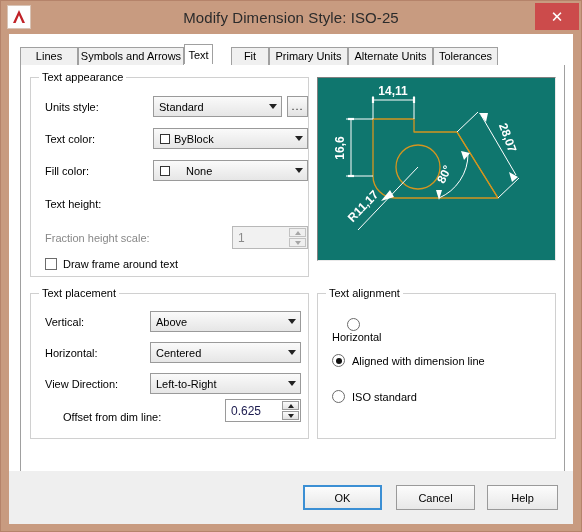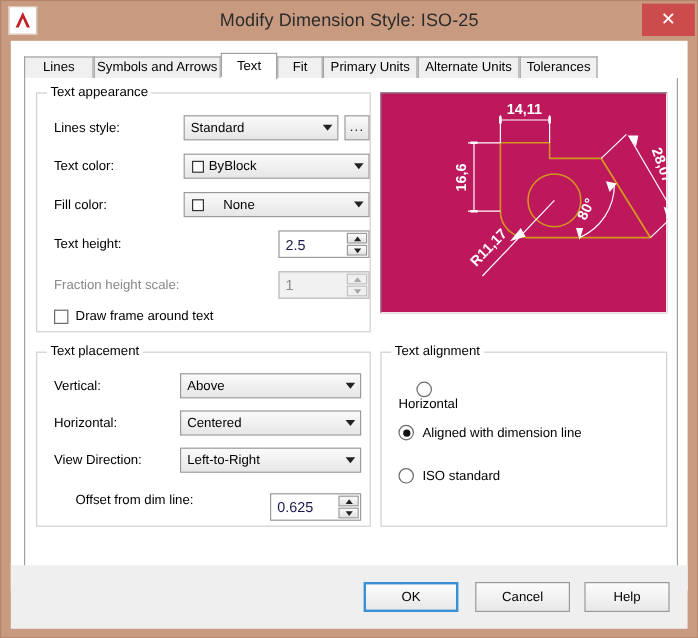--- a/index.html
+++ b/index.html
@@ -199,25 +199,24 @@
     margin-right:7px; flex:0 0 auto;
     display:flex; align-items:center; justify-content:center;
   }
   .rad.on::after {
     content:""; width:6px; height:6px; border-radius:50%; background:#111;
   }
 
   
   #preview {
     position:absolute; left:305px; top:70px; width:249px; height:176px;
-    background:#be185d;
+    background:#0f766e;
     border:1px solid #808080;
     border-right-color:#e9e9e9;
     border-bottom-color:#e9e9e9;
-    padding-left:44px;
   }
   #preview svg { display:block; }
 
   
   .btn {
     position:absolute;
     height:25px;
     background:linear-gradient(#fcfcfc,#e8e8e8);
     border:1px solid #9a9a9a;
     font-size:11px;
@@ -243,34 +242,34 @@
     </div>
     <div id="title-text">Modify Dimension Style: ISO-25</div>
     <div id="close-btn">✕</div>
   </div>
 
   <div id="client">
 
     <div id="tabstrip">
       <div class="tab" style="left:0px;width:58px;">Lines</div>
       <div class="tab" style="left:58px;width:106px;">Symbols and Arrows</div>
-      <div class="tab active" style="left:164px;width:47px;">Text</div>
+      <div class="tab active" style="left:164px;width:29px;">Text</div>
       <div class="tab" style="left:211px;width:38px;">Fit</div>
       <div class="tab" style="left:249px;width:79px;">Primary Units</div>
       <div class="tab" style="left:328px;width:85px;">Alternate Units</div>
       <div class="tab" style="left:413px;width:65px;">Tolerances</div>
     </div>
     <div id="tab-white-cover" style="left:175px;width:45px;"></div>
 
     <div id="content">
 
       <div class="group" style="left:9px;top:12px;width:279px;height:200px;">
         <span class="group-title">Text appearance</span>
 
-        <span class="lbl" style="left:14px;top:23px;">Lines style:</span>
+        <span class="lbl" style="left:14px;top:23px;">Units style:</span>
         <div class="combo" style="left:122px;top:18px;width:129px;">
           <span class="ctext">Standard</span>
           <span class="arrow">
               <i class="chev"></i>
             </span>
         </div>
         <div class="dots-btn" style="left:256px;top:18px;">...</div>
 
         <span class="lbl" style="left:14px;top:55px;">Text color:</span>
         <div class="combo" style="left:122px;top:50px;width:155px;">
@@ -284,31 +283,20 @@
         <span class="lbl" style="left:14px;top:87px;">Fill color:</span>
         <div class="combo" style="left:122px;top:82px;width:155px;">
           <span class="swatch-box"></span>
           <span class="ctext" style="padding-left:12px;">None</span>
           <span class="arrow">
               <i class="chev"></i>
             </span>
         </div>
 
         <span class="lbl" style="left:14px;top:120px;">Text height:</span>
-        <div class="spin" style="left:201px;top:114px;width:76px;">
-          <span class="sval">2.5</span>
-          <span class="sbtns">
-            <span class="sbtn">
-                <i class="tri-up"></i>
-              </span>
-            <span class="sbtn">
-                <i class="tri-dn"></i>
-              </span>
-          </span>
-        </div>
 
         <span class="lbl dis" style="left:14px;top:154px;">Fraction height scale:</span>
         <div class="spin dis" style="left:201px;top:148px;width:76px;">
           <span class="sval">1</span>
           <span class="sbtns">
             <span class="sbtn">
                 <i class="tri-up"></i>
               </span>
             <span class="sbtn">
                 <i class="tri-dn"></i>
@@ -343,21 +331,21 @@
 
         <span class="lbl" style="left:14px;top:84px;">View Direction:</span>
         <div class="combo" style="left:119px;top:79px;width:151px;">
           <span class="ctext">Left-to-Right</span>
           <span class="arrow">
               <i class="chev"></i>
             </span>
         </div>
 
         <span class="lbl" style="left:32px;top:117px;">Offset from dim line:</span>
-        <div class="spin" style="left:194px;top:117px;width:76px;">
+        <div class="spin" style="left:194px;top:105px;width:76px;">
           <span class="sval">0.625</span>
           <span class="sbtns">
             <span class="sbtn">
                 <i class="tri-up"></i>
               </span>
             <span class="sbtn">
                 <i class="tri-dn"></i>
               </span>
           </span>
         </div>

